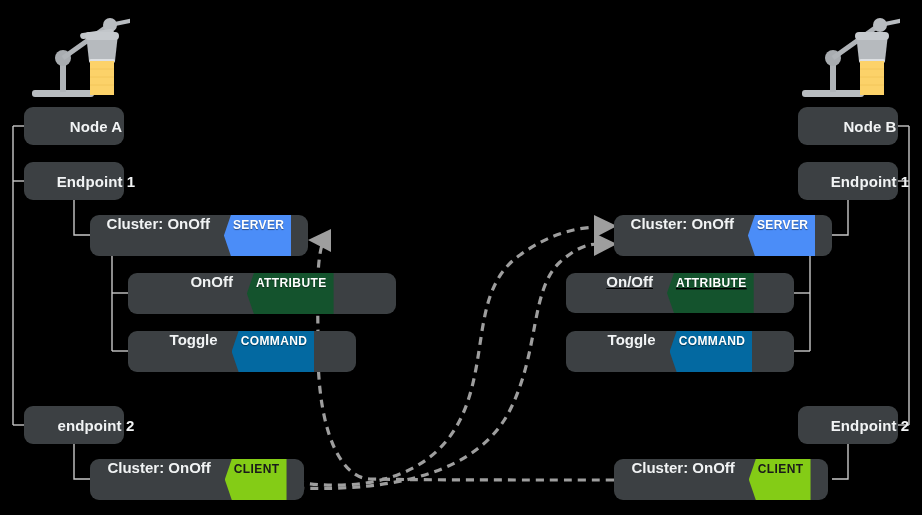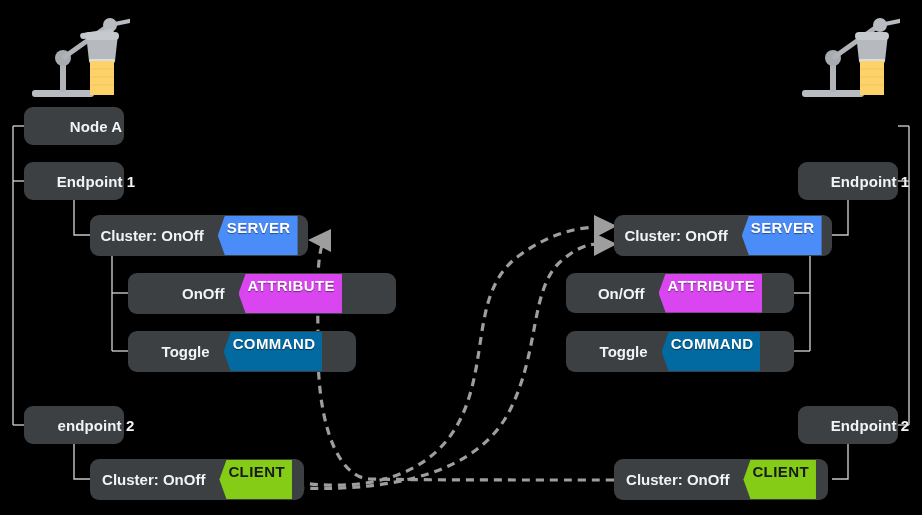--- a/index.html
+++ b/index.html
@@ -34,45 +34,44 @@
   }
   .node-box .label {
     color: #f1f3f4;
   }
   .row-box {
     position: absolute;
     background: #3c4043;
     border-radius: 9px;
     box-sizing: border-box;
     display: flex;
-    align-items: center;
     justify-content: center;
     gap: 14px;
     padding: 0 14px;
     white-space: nowrap;
   }
   .row-box .title {
     color: #f1f3f4;
     font-size: 15px;
     font-weight: bold;
   }
   .badge {
     display: inline-block;
     position: relative;
-    font-size: 15px;
+    font-size: 12px;
     font-weight: bold;
     letter-spacing: .4px;
     line-height: 1;
     padding: 4px 7px 20px 9px;
     color: #ffffff;
     clip-path: polygon(7px 0, 100% 0, 100% 100%, 7px 100%, 0 50%);
     text-shadow: 0 1px 1px rgba(0,0,0,.45);
   }
   .badge.server  { background: #4b8df8; }
-  .badge.attribute { background: #d946ef; }
+  .badge.attribute { background: #14532d; }
   .badge.command { background: #0369a1; }
   .badge.client  { background: #84cc16; color: #1a1a1a; text-shadow: none; }
 
   svg.wires {
     position: absolute;
     inset: 0;
     width: 922px;
     height: 515px;
     pointer-events: none;
   }
@@ -198,31 +197,34 @@
 
   <div class="node-box" style="left:24px;top:406px;width:100px;height:38px;">
     <span class="label">endpoint 2</span>
   </div>
 
   <div class="row-box" style="left:90px;top:459px;width:214px;height:41px;">
     <span class="title">Cluster: OnOff</span>
     <span class="badge client">CLIENT</span>
   </div>
 
+  <div class="node-box" style="left:798px;top:107px;width:100px;height:38px;">
+    <span class="label">Node B</span>
+  </div>
 
   <div class="node-box" style="left:798px;top:162px;width:100px;height:38px;">
     <span class="label">Endpoint 1</span>
   </div>
 
   <div class="row-box" style="left:614px;top:215px;width:218px;height:41px;">
     <span class="title">Cluster: OnOff</span>
     <span class="badge server">SERVER</span>
   </div>
 
-  <div class="row-box" style="left:566px;top:273px;width:228px;height:40px;">
+  <div class="row-box" style="left:566px;top:273px;width:228px;height:40px;text-decoration:underline;">
     <span class="title">On/Off</span>
     <span class="badge attribute">ATTRIBUTE</span>
   </div>
 
   <div class="row-box" style="left:566px;top:331px;width:228px;height:41px;">
     <span class="title">Toggle</span>
     <span class="badge command">COMMAND</span>
   </div>
 
   <div class="node-box" style="left:798px;top:406px;width:100px;height:38px;">

